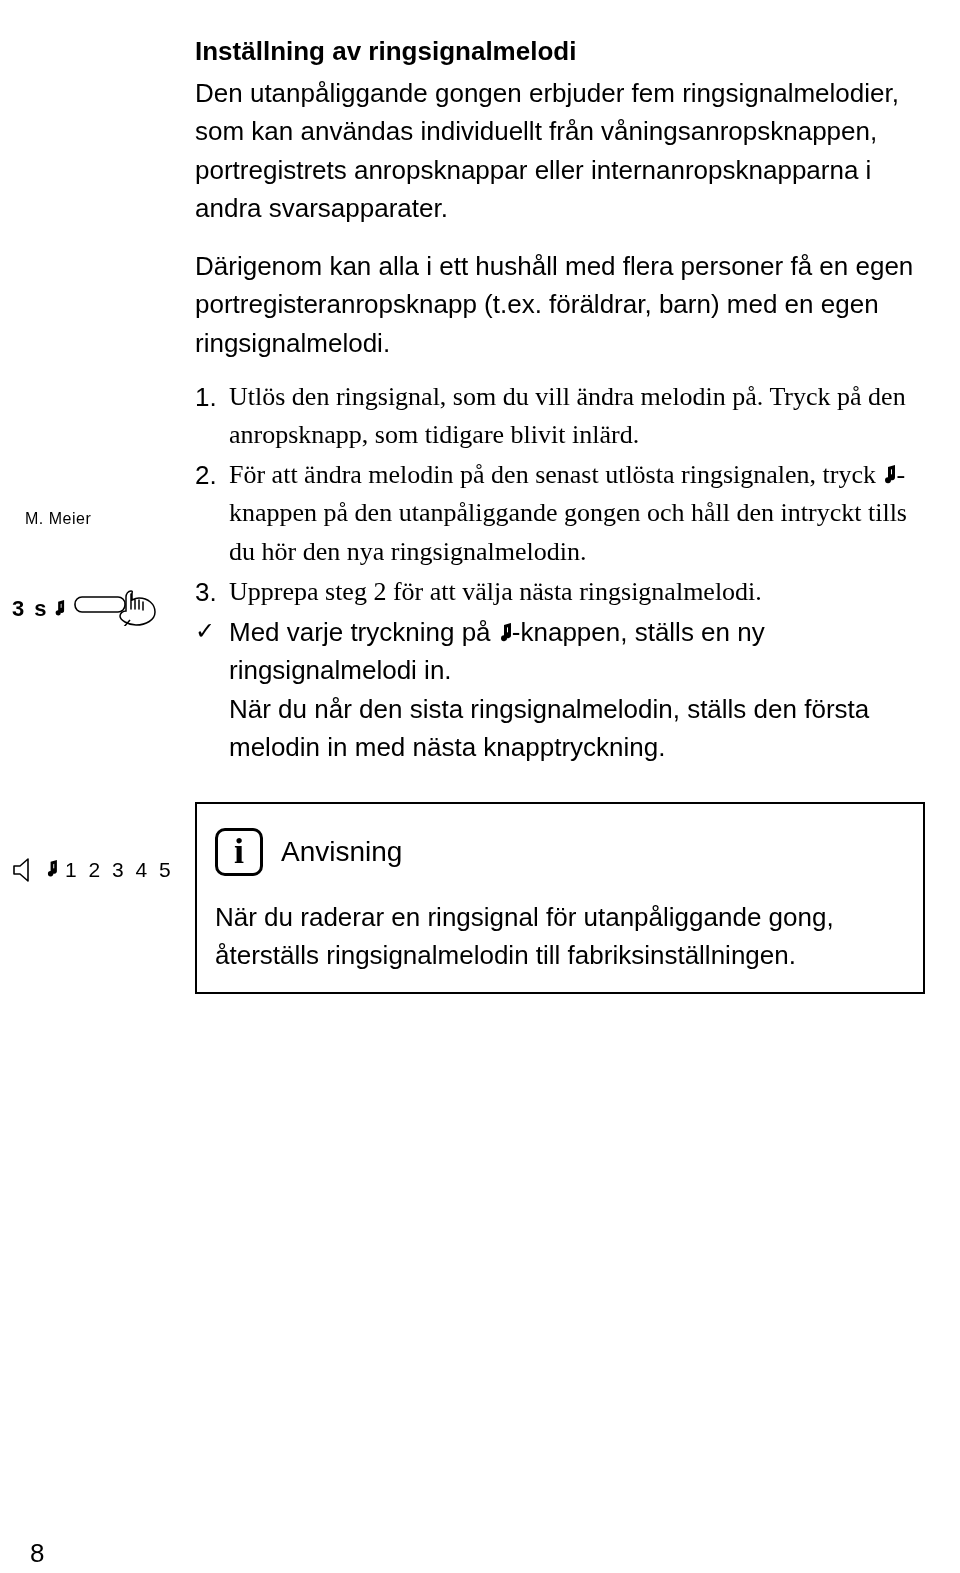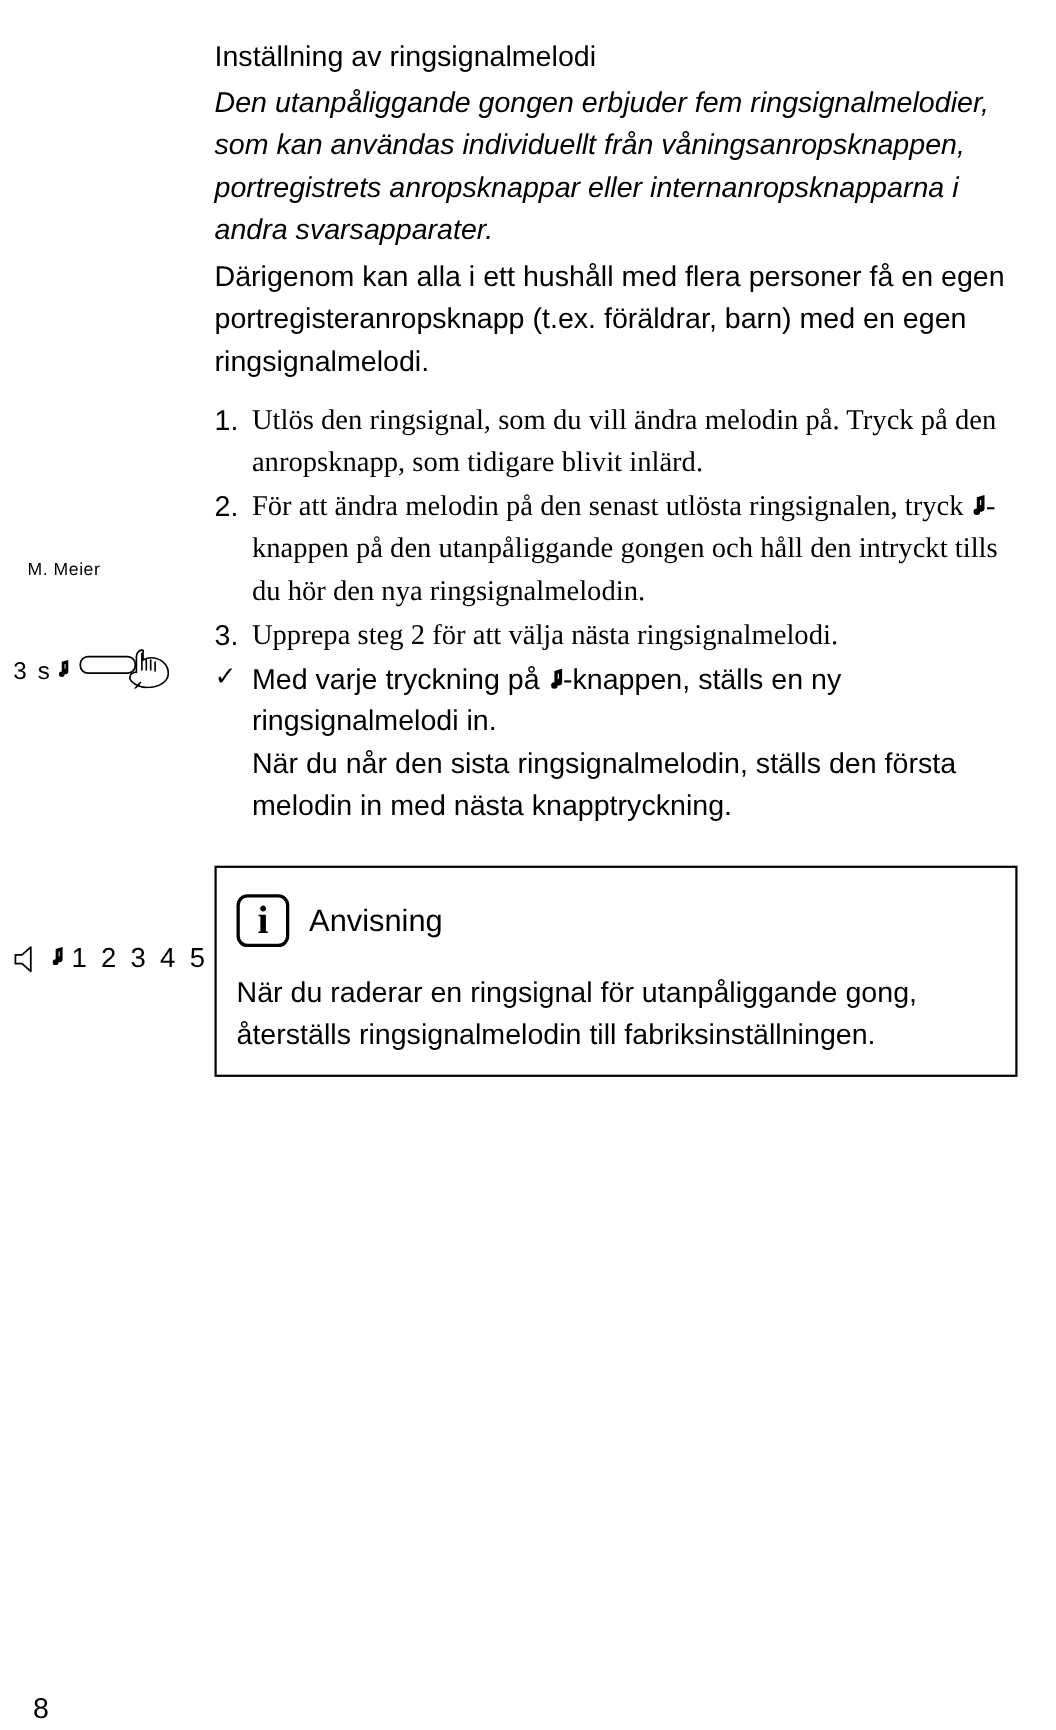--- a/index.html
+++ b/index.html
@@ -25,27 +25,26 @@
       flex-shrink: 0;
       position: relative;
       padding-left: 30px;
     }
     .content {
       flex: 1;
       font-size: 26px;
       line-height: 1.47;
     }
     .title {
-      font-weight: normal;
+      font-weight: bold;
       font-size: 26px;
       margin-bottom: 4px;
     }
     .intro {
-      margin-bottom: 5px;
-      font-style: italic;
+      margin-bottom: 20px;
     }
     .para2 {
       margin-bottom: 16px;
     }
     .para3 {
       margin-bottom: 4px;
     }
     .ol-item {
       display: flex;
       margin-bottom: 2px;
@@ -129,20 +128,21 @@
       top: 556px;
       left: 12px;
       display: flex;
       align-items: center;
       gap: 4px;
     }
     .side-3s-label {
       font-size: 22px;
       letter-spacing: 2px;
       font-family: Arial, sans-serif;
+      font-weight: bold;
     }
     .side-3s .note-icon svg {
       width: 12px;
       height: 17px;
     }
     .press-graphic {
       display: inline-block;
       margin-left: 4px;
     }
     .side-12345 {
@@ -152,21 +152,21 @@
       display: flex;
       align-items: center;
       gap: 7px;
     }
     .speaker-icon svg {
       width: 26px;
       height: 26px;
       vertical-align: middle;
     }
     .side-12345 .digits {
-      font-size: 25px;
+      font-size: 21px;
       letter-spacing: 3px;
     }
     .side-12345 .note-icon svg {
       width: 13px;
       height: 18px;
     }
   </style>
 </head>
 <body>
 

